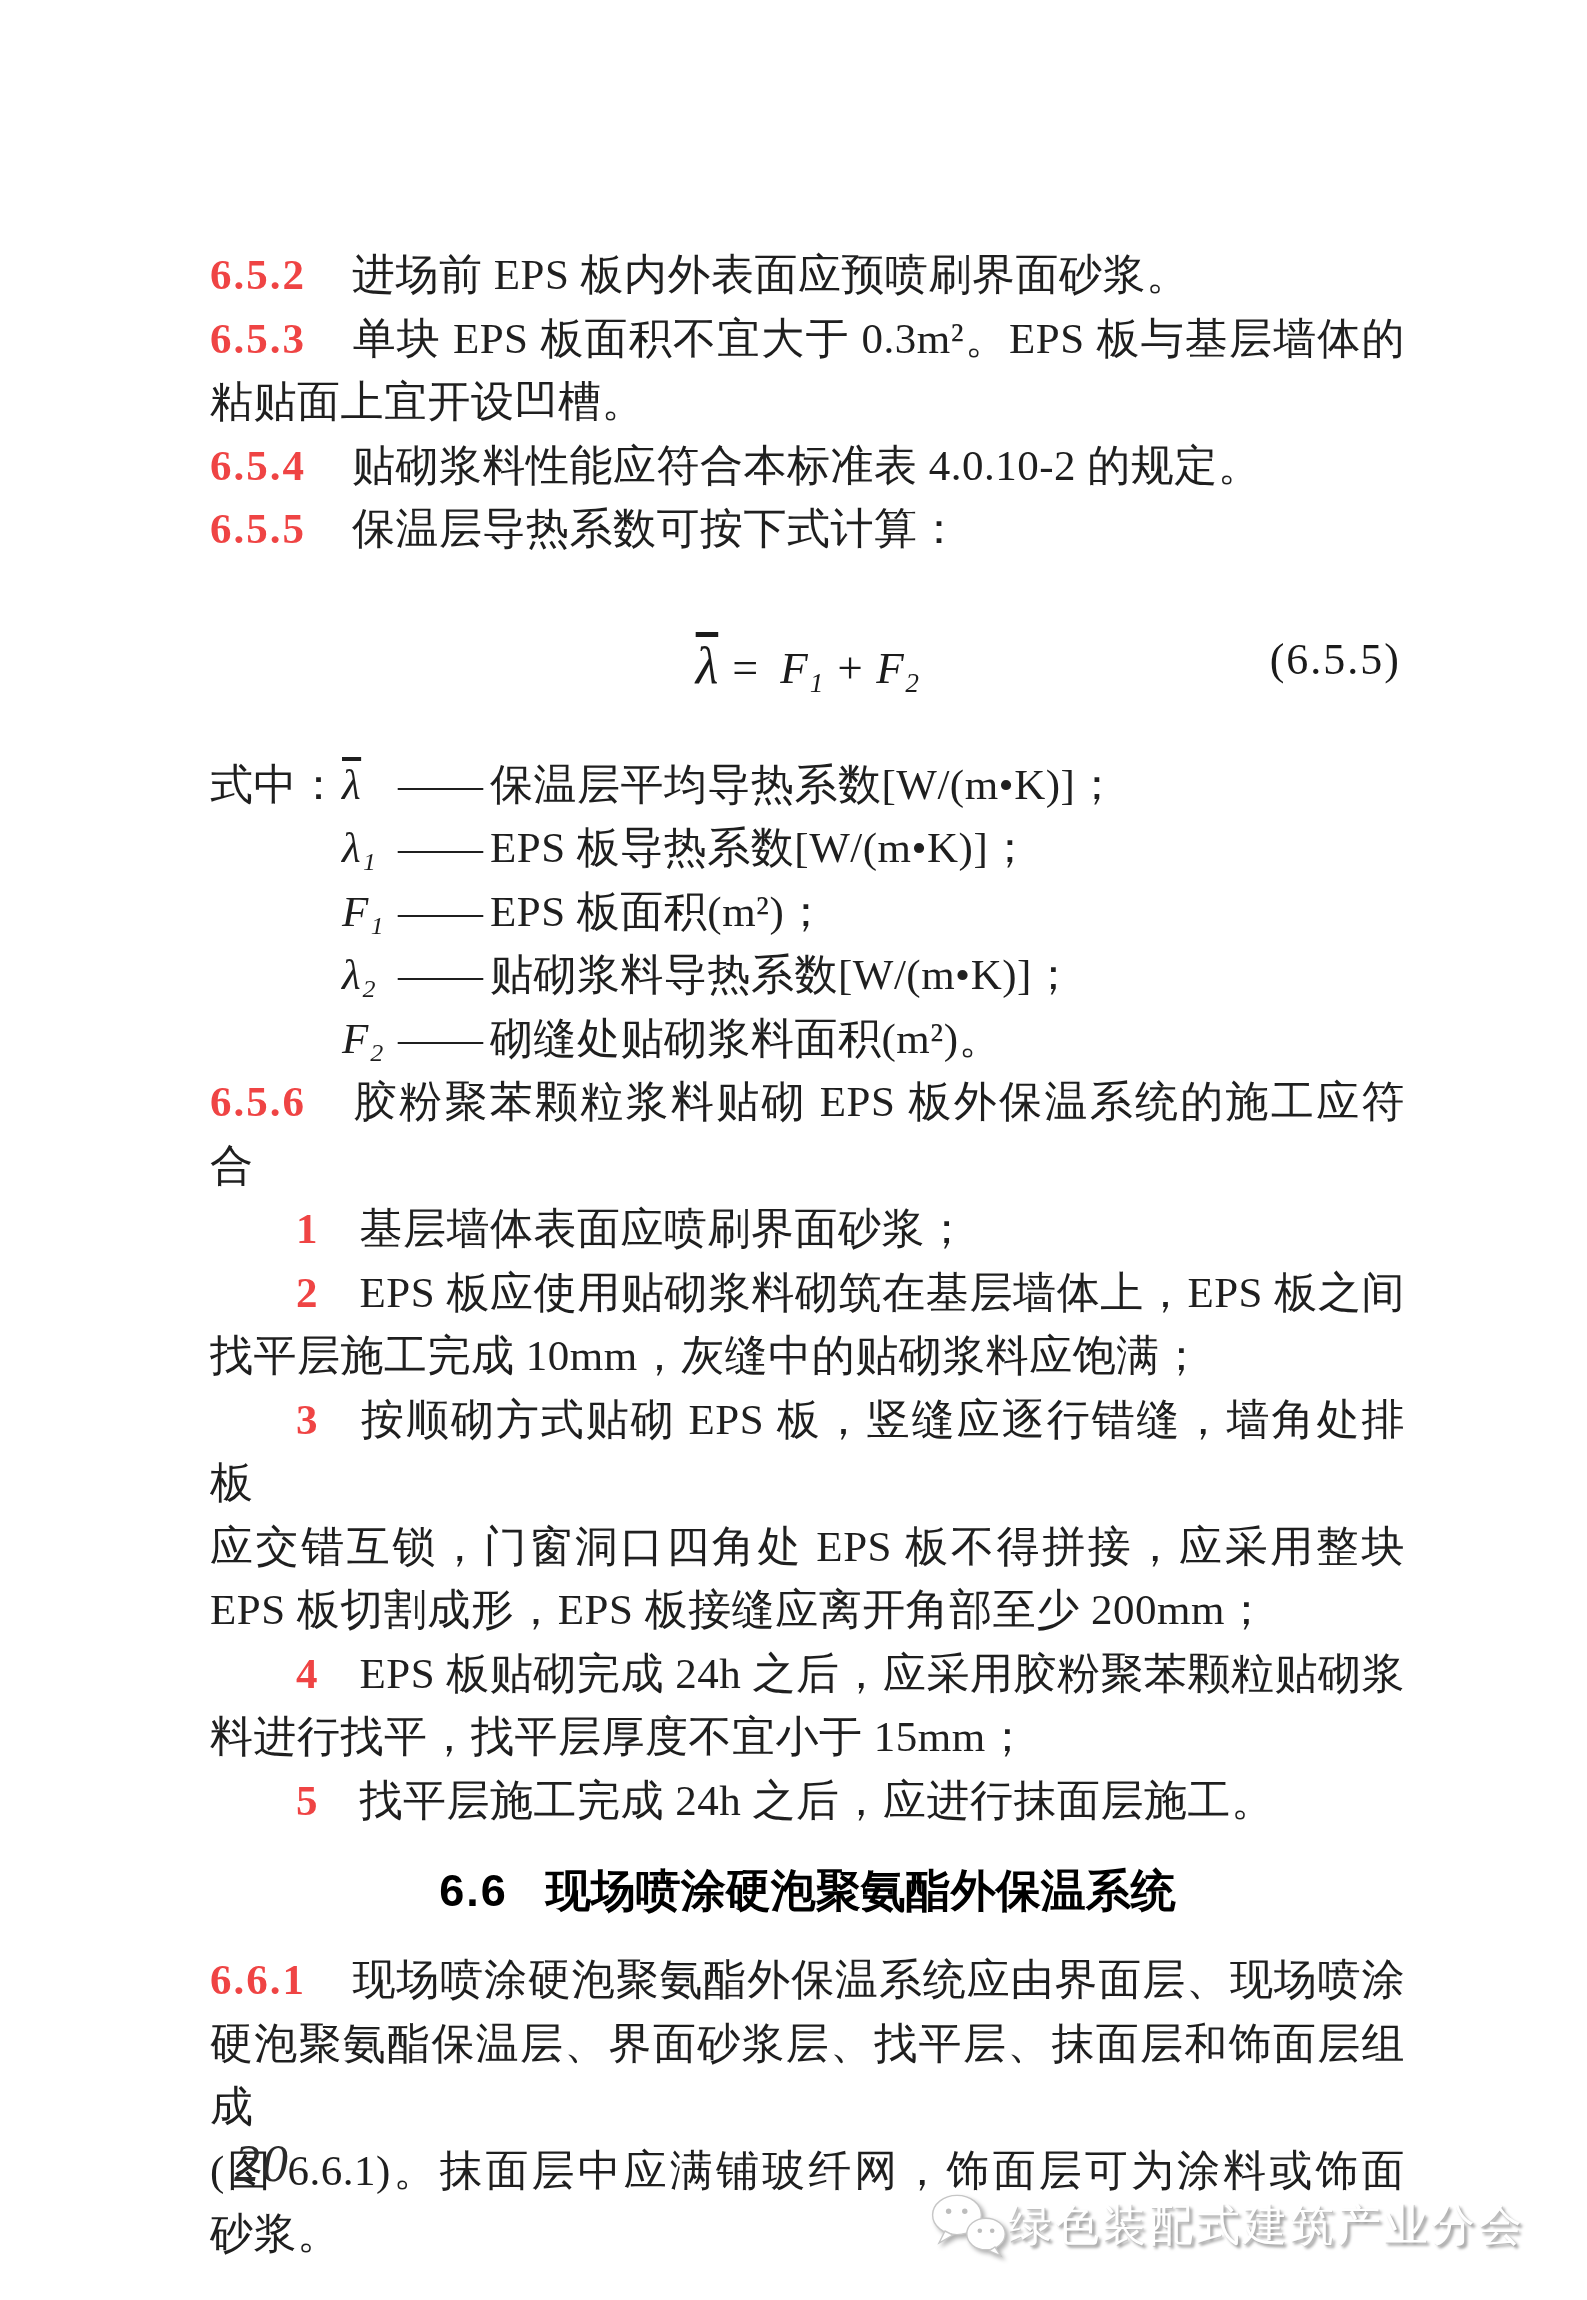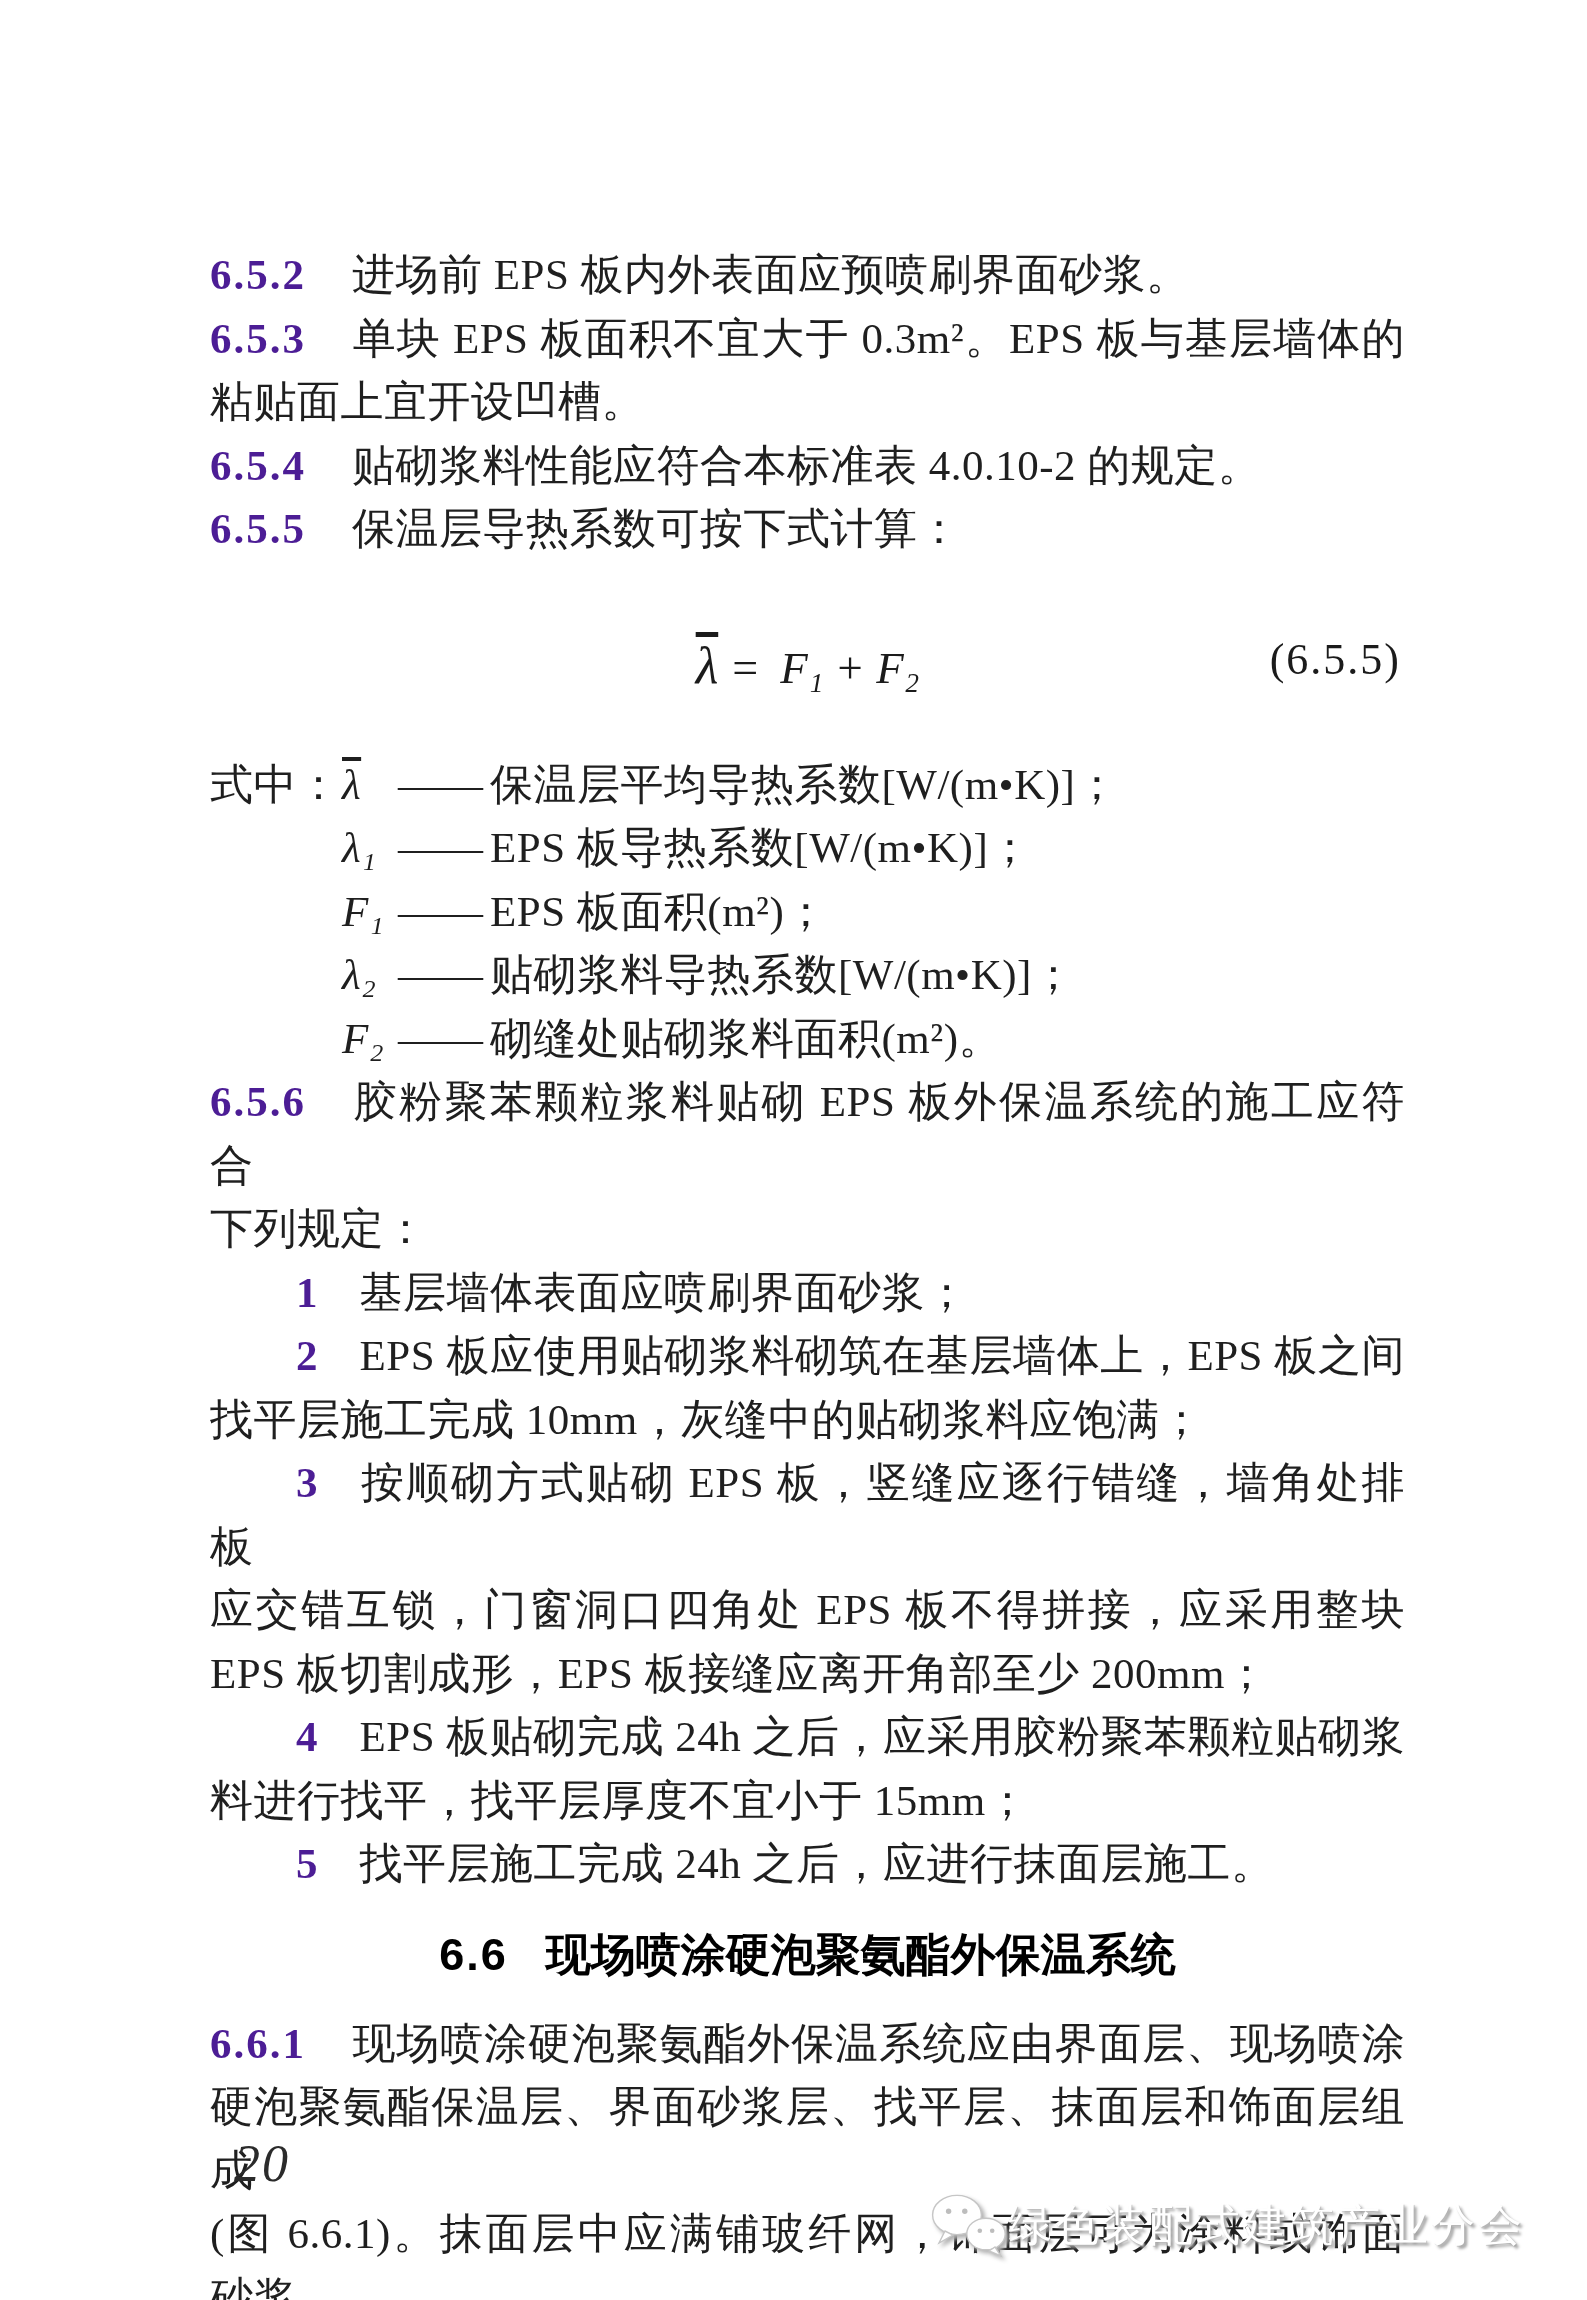--- a/index.html
+++ b/index.html
@@ -21,21 +21,21 @@
     white-space:normal;
   }
   .line.j{
     text-align:justify;
     text-align-last:justify;
   }
   .lnum{
     font-weight:bold;
     margin-right:46px;
     letter-spacing:2px;
-    color:#4c1d95;
+    color:#ef4444;
   }
   .item{ text-indent:86px; }
   .item .lnum{ margin-right:40px; }
   .def{ display:flex; }
   .defpre{ flex:0 0 auto; width:132px; }
   .defsym{
     flex:0 0 auto;
     display:inline-block;
     width:54px;
     font-style:italic;
@@ -161,21 +161,20 @@
           <span class="dash">——</span>
           <span class="deftext">贴砌浆料导热系数[W/(m•K)]；</span>
         </div>
         <div class="line def">
           <span class="defpre"></span>
           <span class="defsym">F₂</span>
           <span class="dash">——</span>
           <span class="deftext">砌缝处贴砌浆料面积(m²)。</span>
         </div>
         <div class="line clause j"><span class="lnum">6.5.6</span><span class="ltext">胶粉聚苯颗粒浆料贴砌 EPS 板外保温系统的施工应符合</span></div>
-        <div class="line cont"><span class="ltext">下列规定：</span></div>
         <div class="line item"><span class="lnum">1</span><span class="ltext">基层墙体表面应喷刷界面砂浆；</span></div>
         <div class="line item j"><span class="lnum">2</span><span class="ltext">EPS 板应使用贴砌浆料砌筑在基层墙体上，EPS 板之间</span></div>
         <div class="line cont"><span class="ltext">找平层施工完成 10mm，灰缝中的贴砌浆料应饱满；</span></div>
         <div class="line item j"><span class="lnum">3</span><span class="ltext">按顺砌方式贴砌 EPS 板，竖缝应逐行错缝，墙角处排板</span></div>
         <div class="line cont j"><span class="ltext">应交错互锁，门窗洞口四角处 EPS 板不得拼接，应采用整块</span></div>
         <div class="line cont"><span class="ltext">EPS 板切割成形，EPS 板接缝应离开角部至少 200mm；</span></div>
         <div class="line item j"><span class="lnum">4</span><span class="ltext">EPS 板贴砌完成 24h 之后，应采用胶粉聚苯颗粒贴砌浆</span></div>
         <div class="line cont"><span class="ltext">料进行找平，找平层厚度不宜小于 15mm；</span></div>
         <div class="line item"><span class="lnum">5</span><span class="ltext">找平层施工完成 24h 之后，应进行抹面层施工。</span></div>
       </div>

